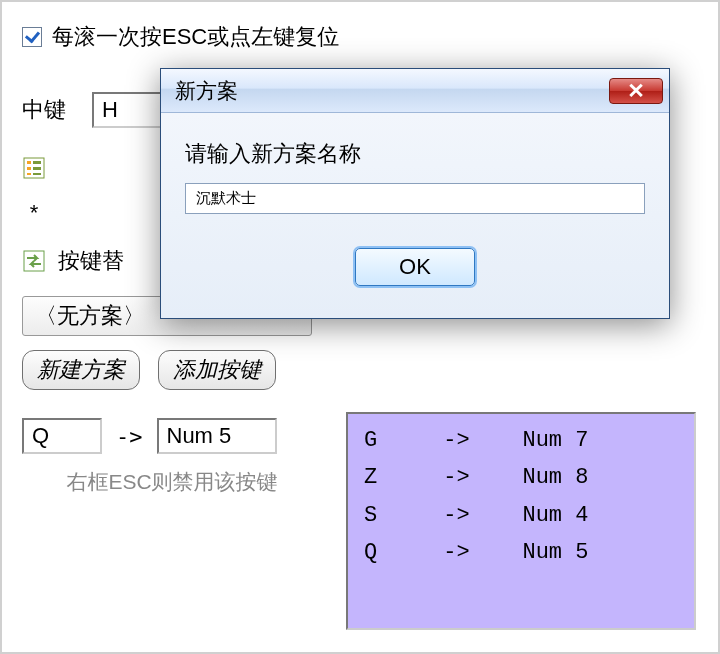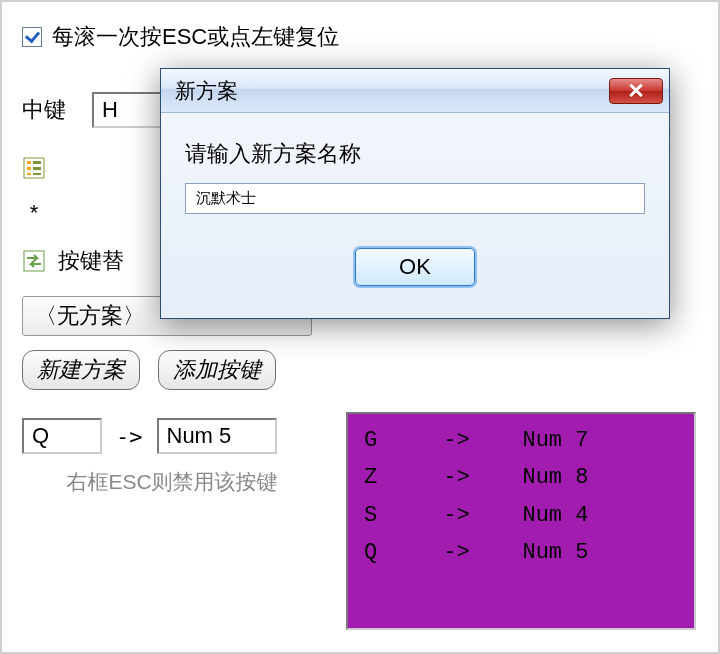--- a/index.html
+++ b/index.html
@@ -72,21 +72,21 @@
     font-family: inherit;
     width: 90px;
   }
   .arrow { margin: 0 14px; font-family: monospace; }
   .hint { color: #888; font-size: 21px; margin: 14px 0 0 0; text-align: center; width: 300px;}
   .maplist {
     position: absolute;
     right: 22px; bottom: 22px;
     width: 350px; height: 218px;
     border: 2px inset #ccc;
-    background: #a21caf;
+    background: #c4b5fd;
     font-family: "Courier New", monospace;
     font-size: 22px;
     padding: 8px 16px;
     line-height: 1.7;
     white-space: pre;
     overflow: auto;
   }
   .dialog {
     position: absolute;
     left: 160px; top: 68px;

